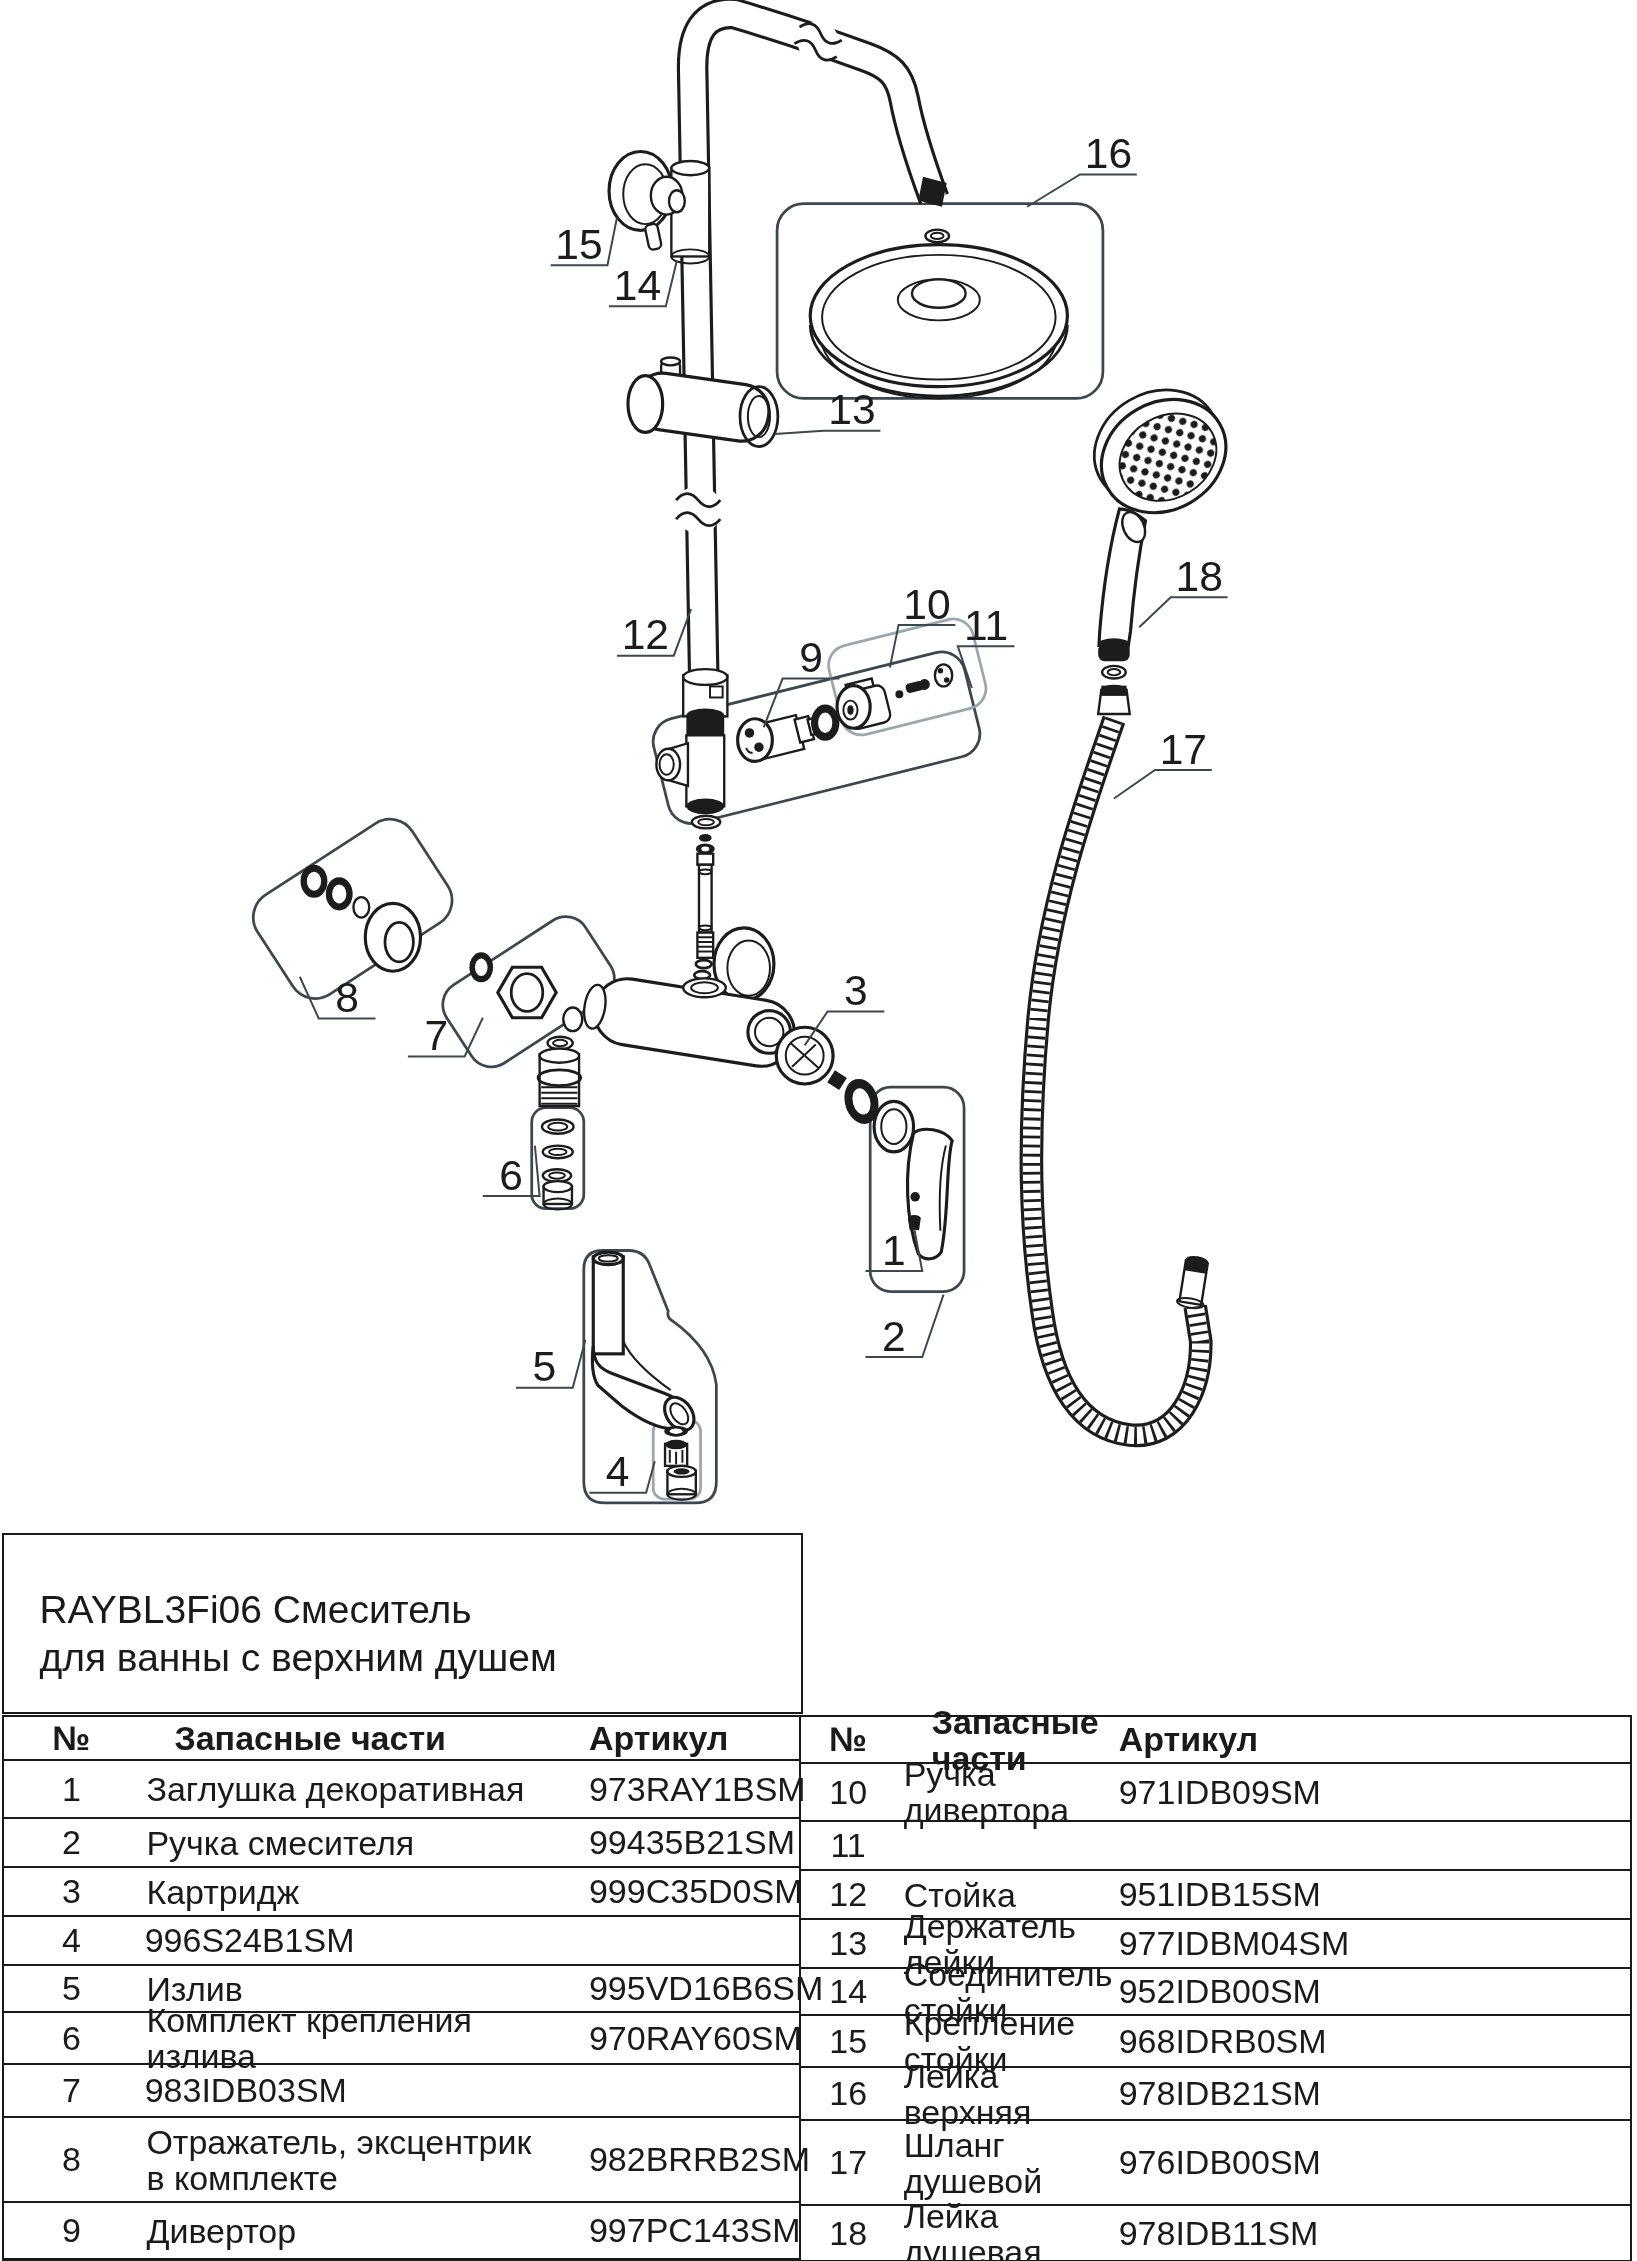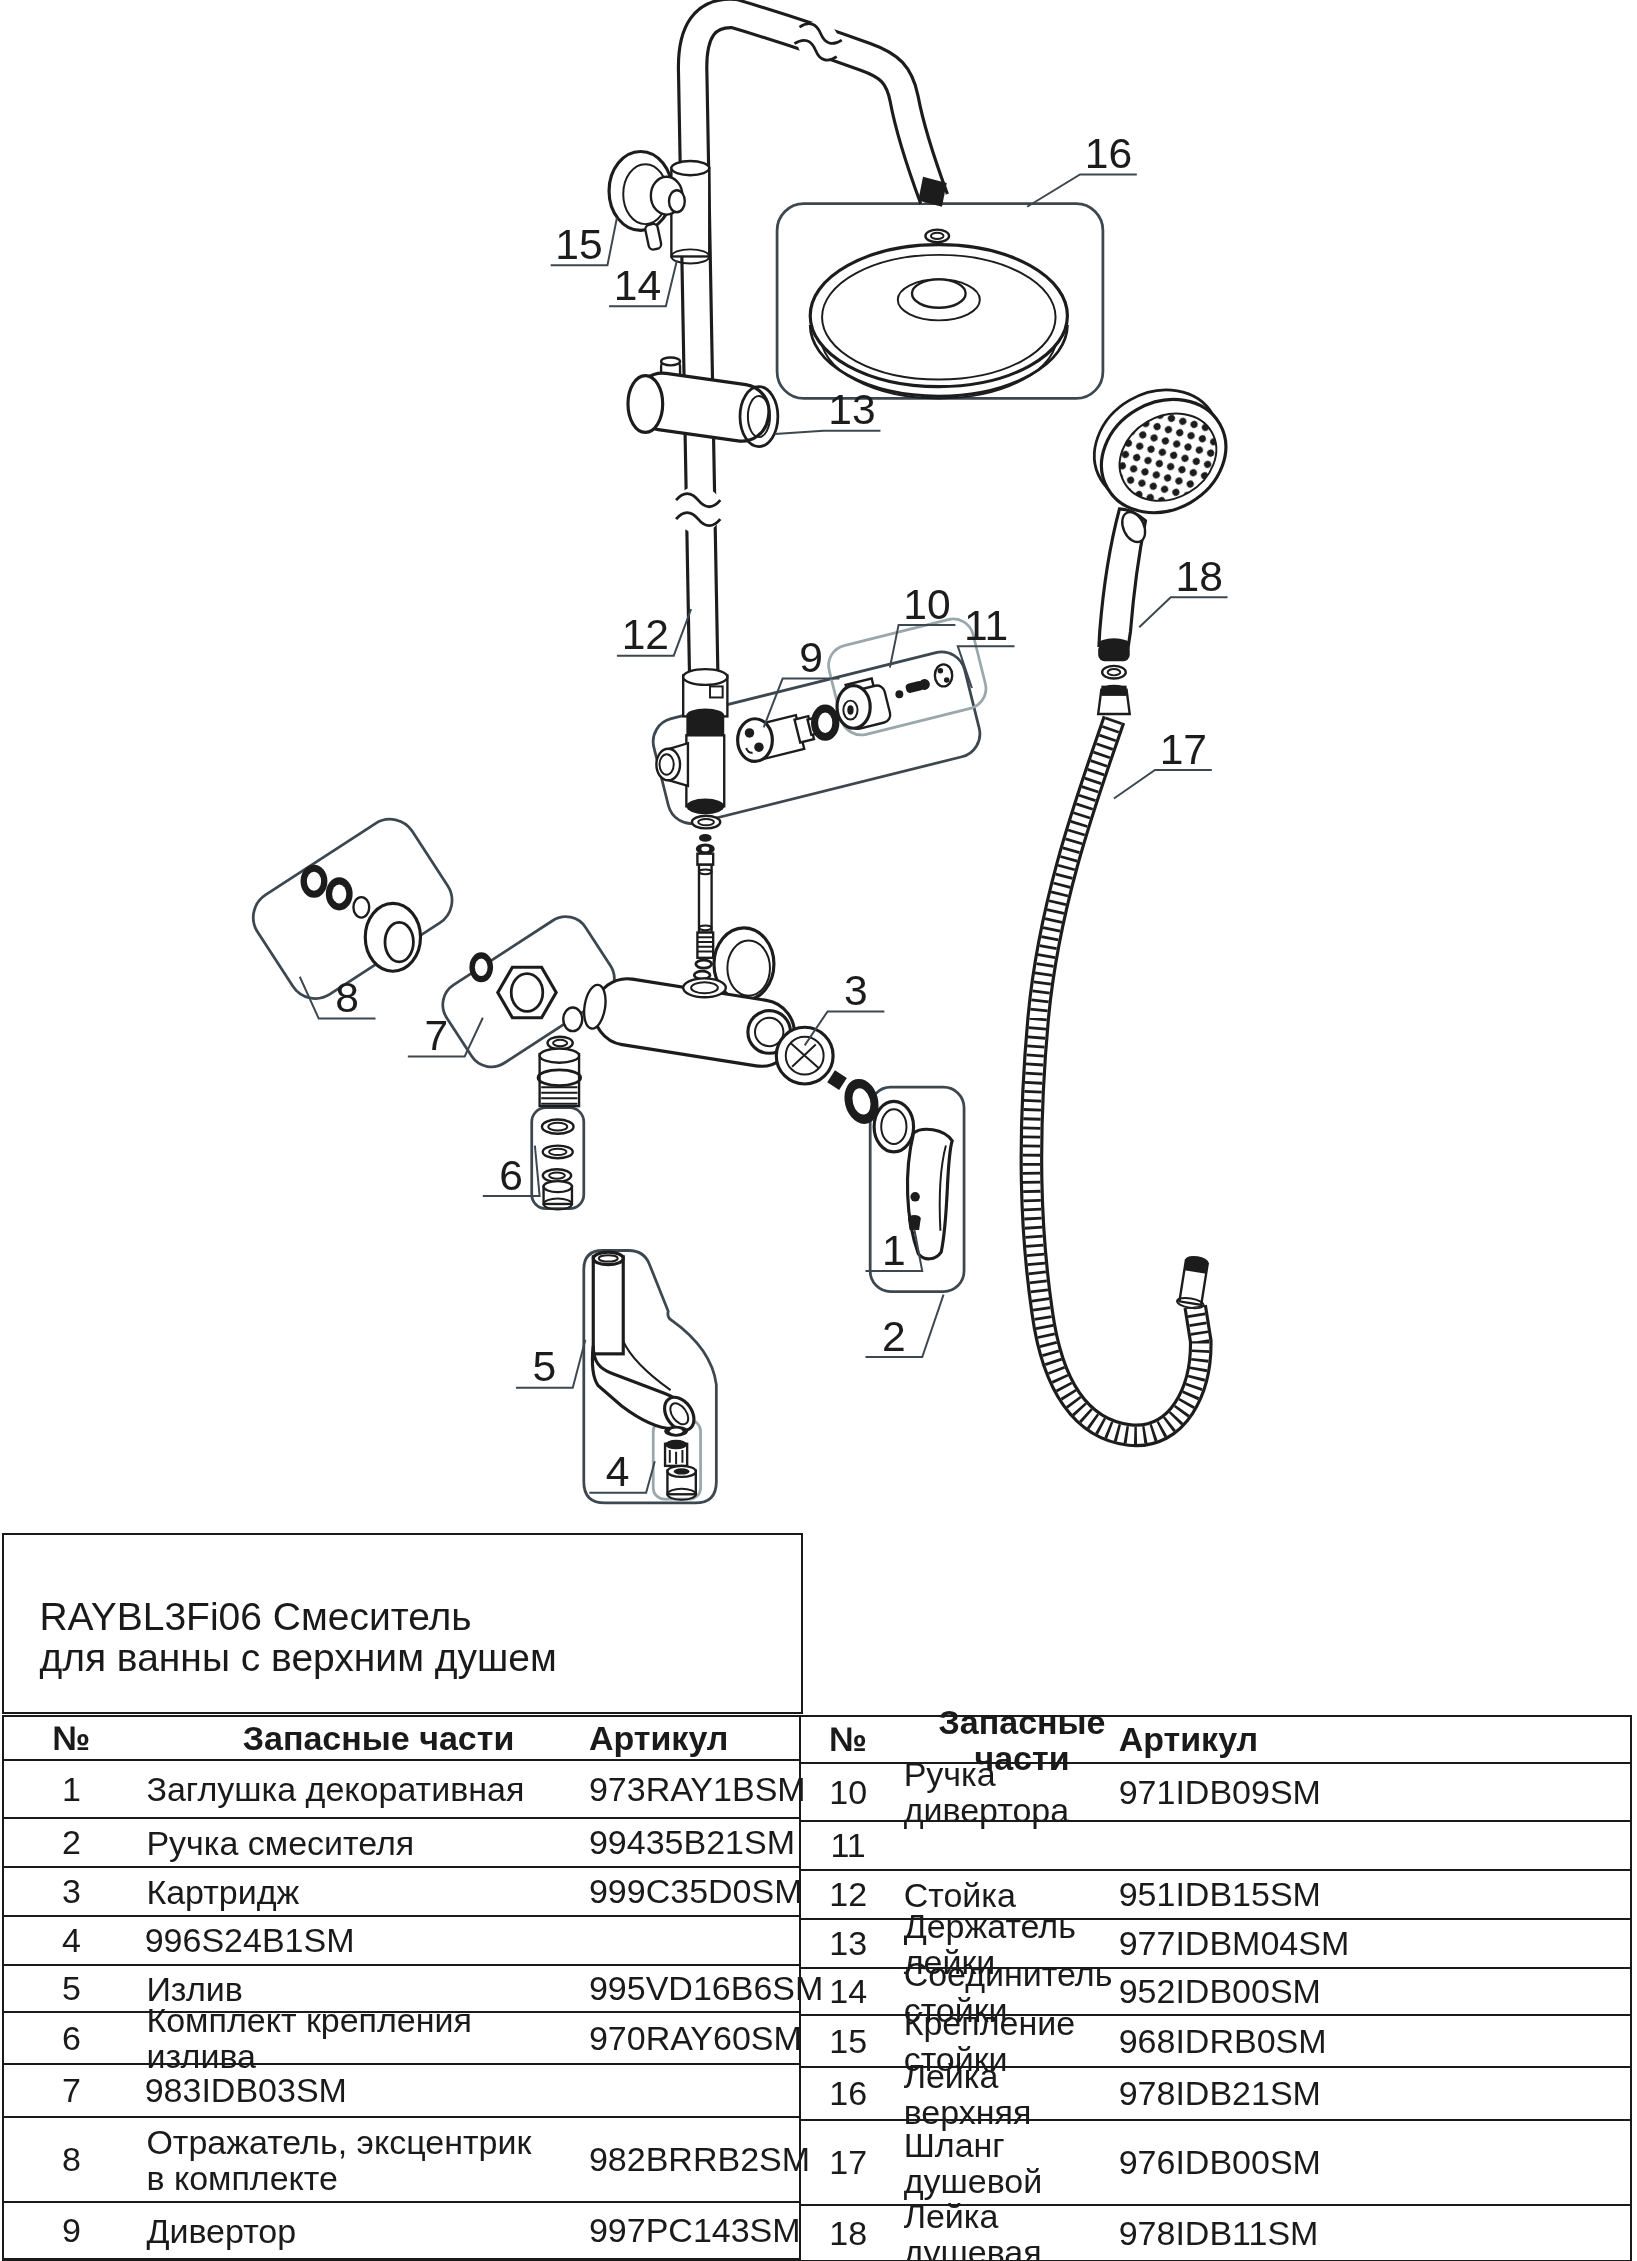--- a/index.html
+++ b/index.html
@@ -6,36 +6,36 @@
   .page{position:relative;width:1637px;height:2261px;background:#fff;overflow:hidden;
         font-family:"Liberation Sans",sans-serif;color:#1a1a1a;}
   svg text{font-family:"Liberation Sans",sans-serif;}
   
   .diagram{position:absolute;left:0;top:0;}
   
   .title-box{position:absolute;left:2.4px;top:1533px;width:801px;height:181px;
              border:2.4px solid #1a1a1a;box-sizing:border-box;}
   .title-box .t1,.title-box .t2{position:absolute;left:35px;font-size:39px;line-height:39px;
              letter-spacing:0;white-space:nowrap;}
-  .title-box .t1{top:62px;}
+  .title-box .t1{top:55px;}
   .title-box .t2{top:103px;}
   
   .parts-table{position:absolute;left:2.4px;top:1715px;width:1630px;height:547px;
                border:2.4px solid #1a1a1a;box-sizing:border-box;display:flex;font-size:34px;}
   .half{box-sizing:border-box;display:flex;flex-direction:column;}
   .half-left{width:828px;}
   .half-right{flex:1;border-left:2.4px solid #1a1a1a;}
   .thead{height:47px;box-sizing:border-box;border-bottom:2.4px solid #1a1a1a;
          display:flex;align-items:center;font-weight:bold;}
   .trow{box-sizing:border-box;border-bottom:2.4px solid #1a1a1a;display:flex;align-items:center;}
   .col-num{text-align:center;flex:0 0 auto;}
   .half-left  .col-num{width:134px;}
   .half-right .col-num{width:95px;}
   .col-name{flex:1 1 auto;padding-left:8px;line-height:36px;}
-  .thead .col-name{padding-left:36px;text-align:center;}
+  .thead .col-name{padding-left:36px;}
   .col-art{flex:0 0 auto;padding-left:6.3px;box-sizing:border-box;}
   .half-left  .col-art{width:216px;}
   .half-right .col-art{width:518px;}
   
   .ln{fill:none;stroke:#1c1c1c;stroke-width:3.5;}
   .ln2{fill:none;stroke:#1c1c1c;stroke-width:2.5;}
   .fw{fill:#ffffff;stroke:#1c1c1c;stroke-width:4;}
   .fw3{fill:#ffffff;stroke:#1c1c1c;stroke-width:3;}
   .dk{fill:#1c1c1c;stroke:none;}
   .gbox{fill:none;stroke:#3c4750;stroke-width:3.5;}

